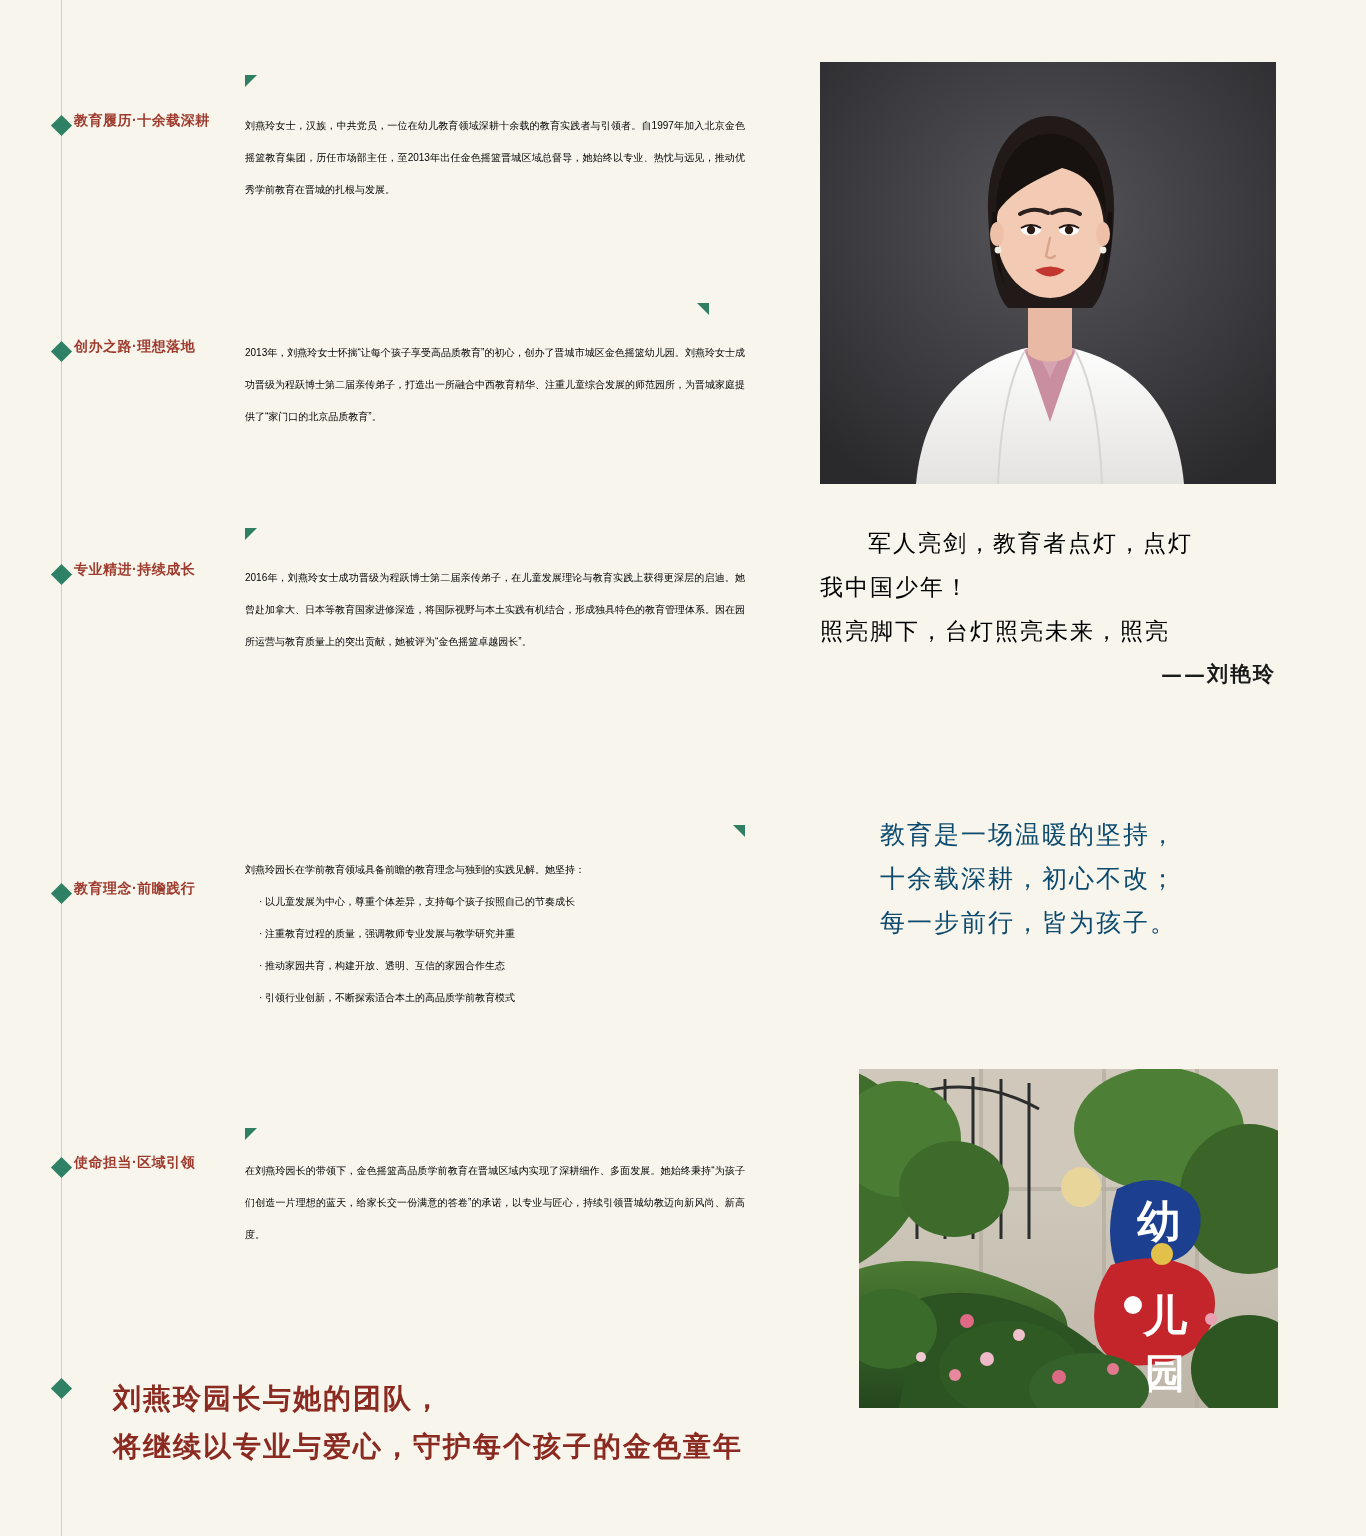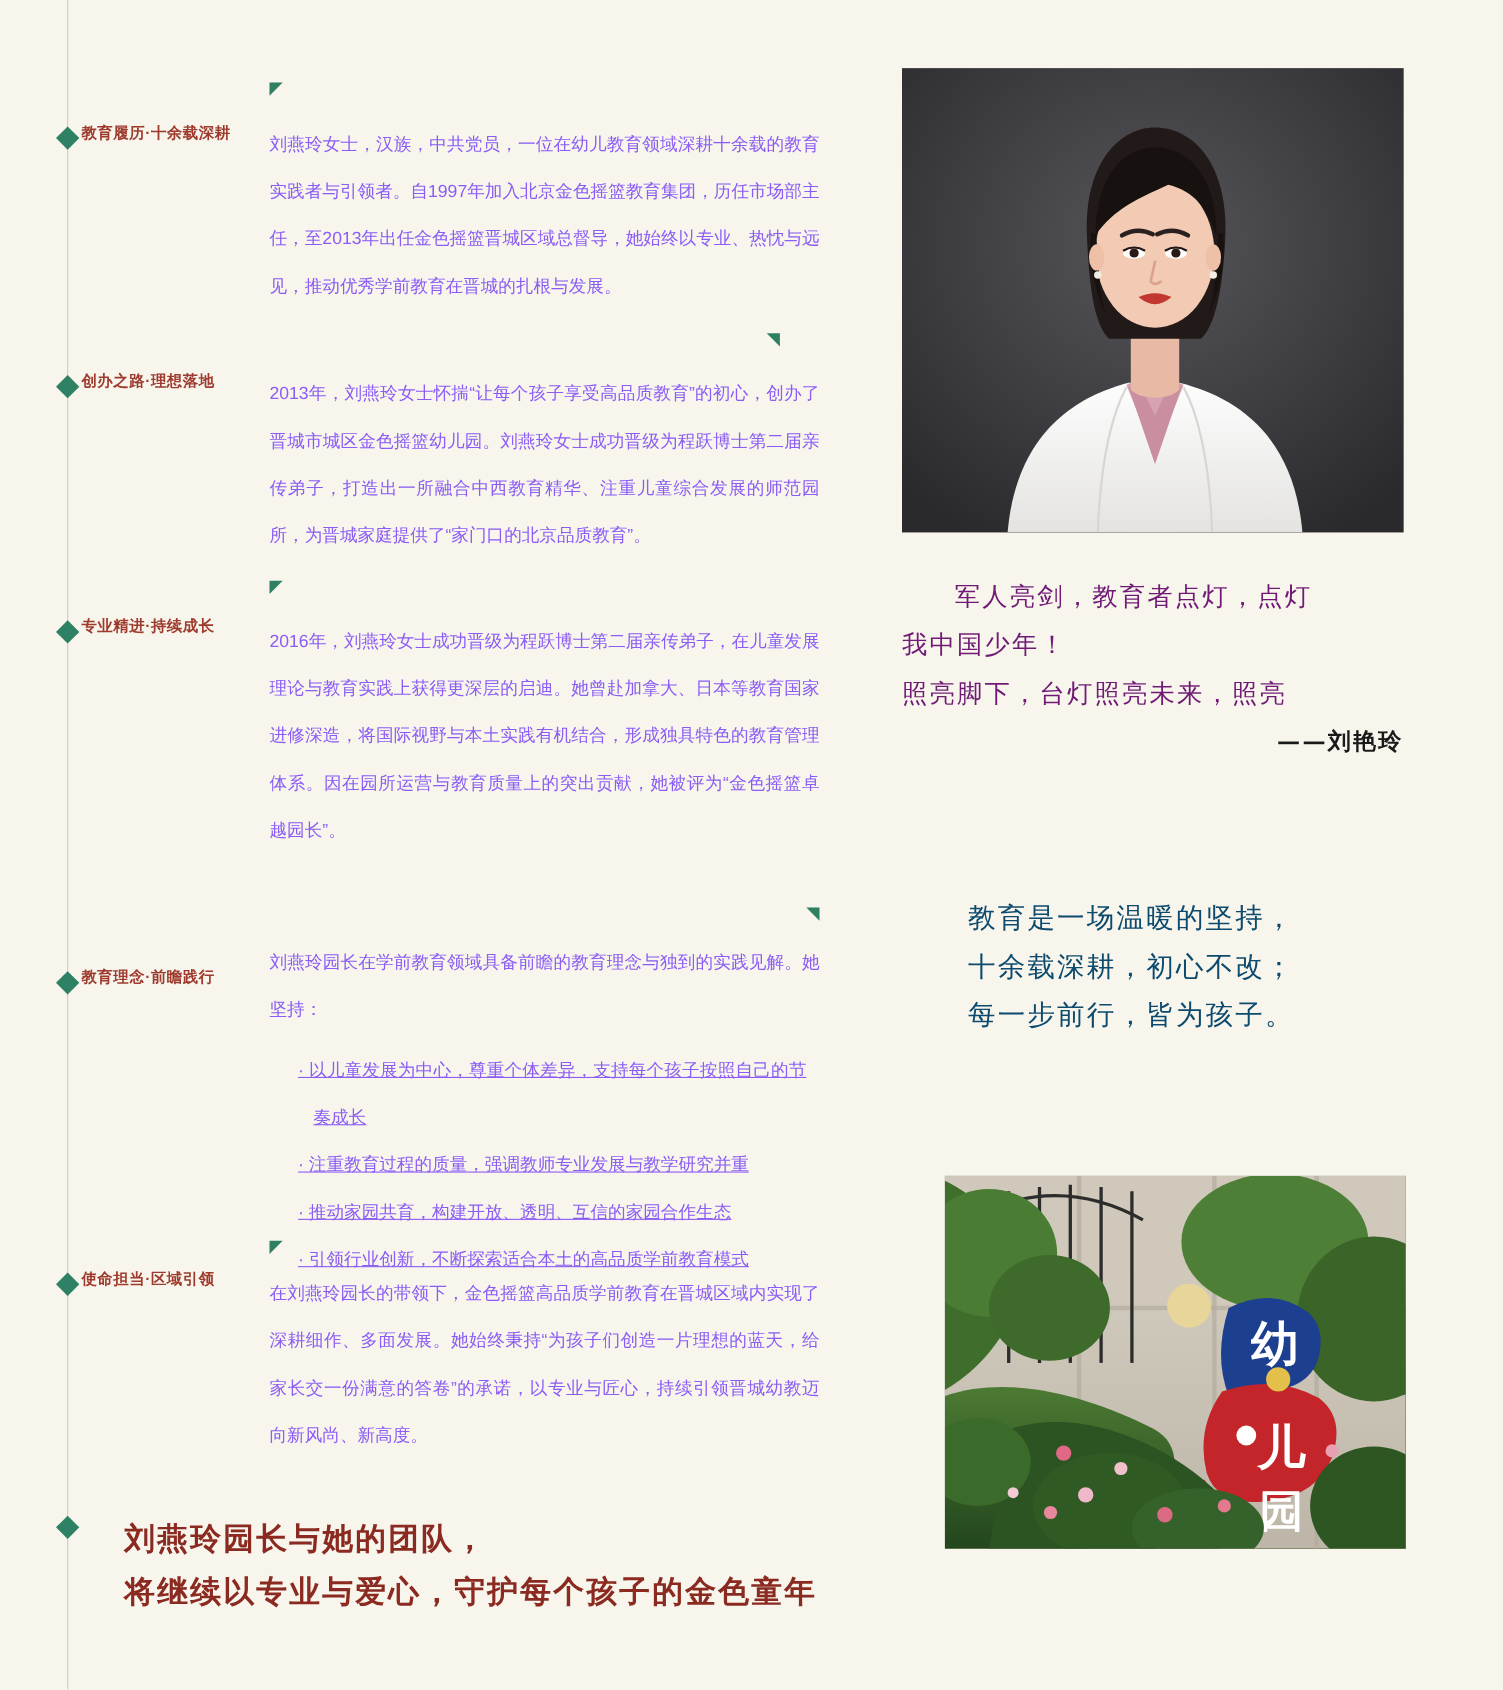--- a/index.html
+++ b/index.html
@@ -51,31 +51,30 @@
     color: #9e3b2e;
     letter-spacing: 0.5px;
     white-space: nowrap;
   }
 
   
   .para {
     position: absolute;
     left: 245px;
     width: 500px;
-    font-size: 16px;
-    line-height: 43px;
-    color: #8b5cf6;
+    font-size: 10px;
+    line-height: 32px;
+    color: #000000;
     text-align: justify;
   }
   .para p { margin: 0; }
   .bullets {
-    margin: 12px;
+    margin: 0;
     padding: 0;
     list-style: none;
-    text-decoration: underline;
   }
   .bullets li {
     margin: 0;
     text-indent: 0;
   }
   .bullets li.first { padding-left: 28px; text-indent: -14px; }
   .bullets li.ind { padding-left: 14px; text-indent: 0; }
 
   
   .tri {
@@ -114,21 +113,21 @@
 
   
   .quote-1 {
     position: absolute;
     left: 820px;
     top: 521px;
     width: 456px;
     font-family: "DejaVu Serif", serif;
     font-size: 23px;
     line-height: 44px;
-    color: #701a75;
+    color: #000000;
     letter-spacing: 2px;
     text-align: justify;
   }
   .quote-1 .l1 { text-indent: 48px; }
   .sign {
     position: absolute;
     left: 820px;
     top: 660px;
     width: 456px;
     text-align: right;

